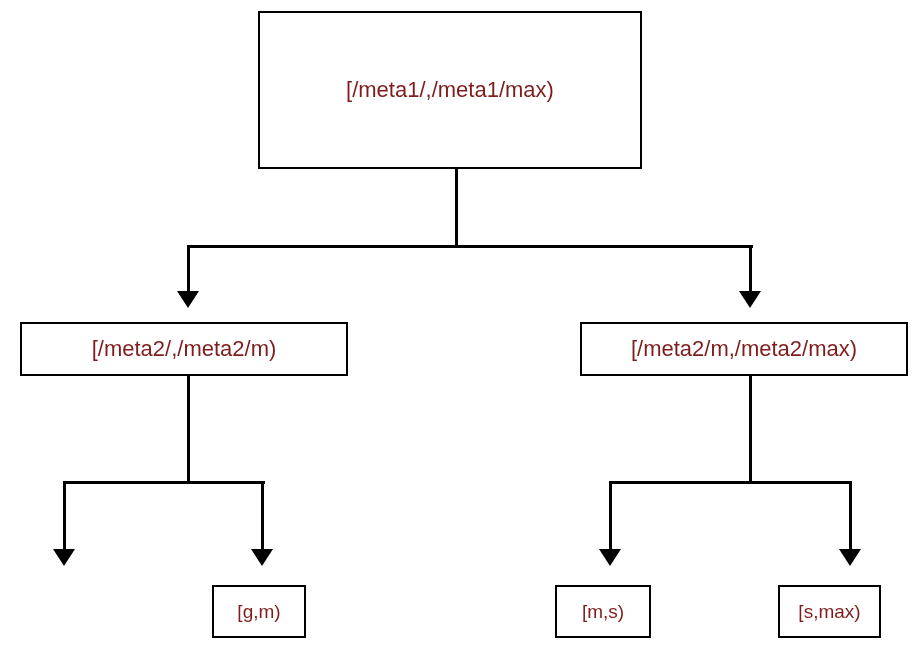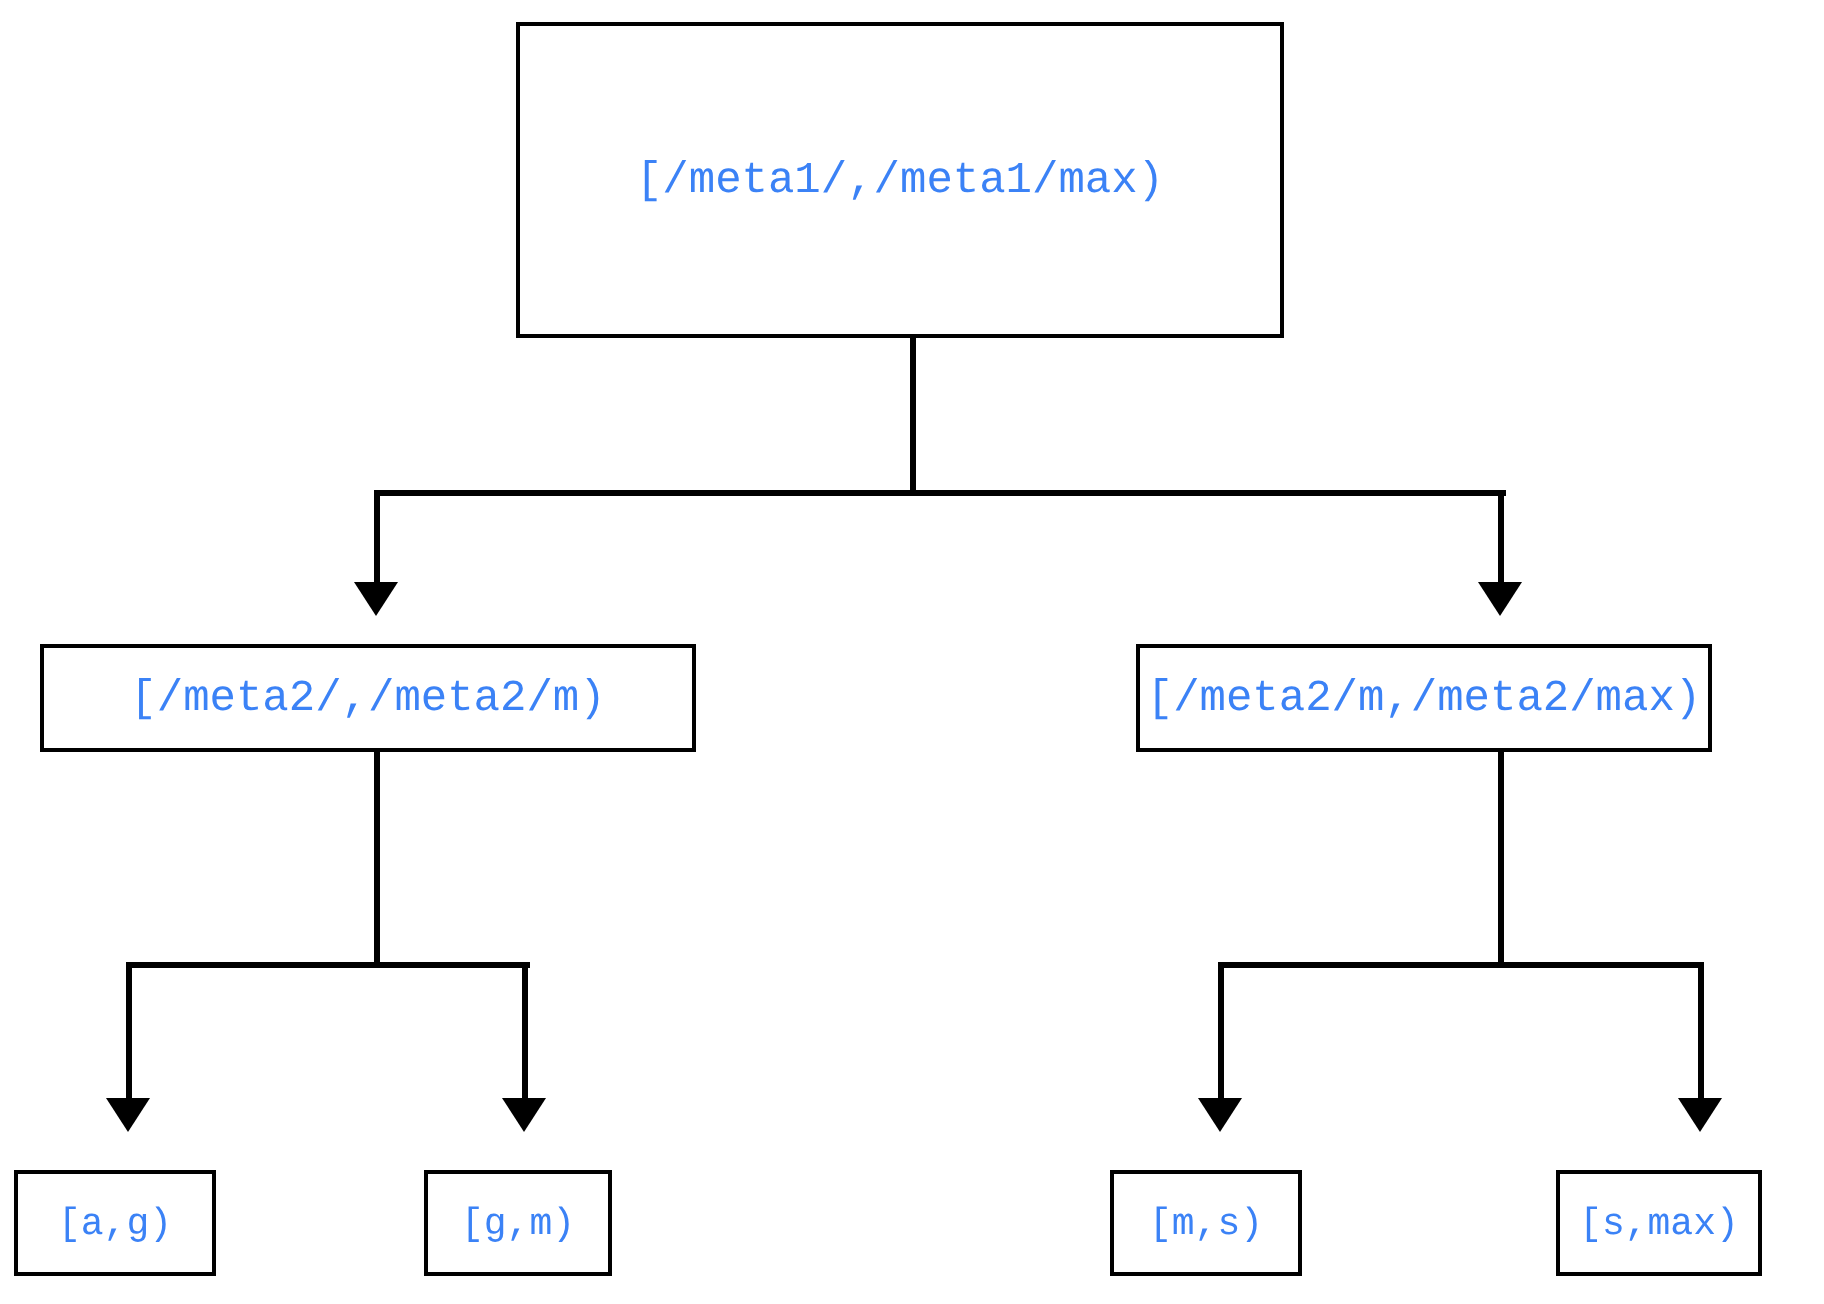--- a/index.html
+++ b/index.html
@@ -22,29 +22,29 @@
     box-sizing: border-box;
     border: 2.5px solid #000000;
     background: #ffffff;
     display: flex;
     align-items: center;
     justify-content: center;
     color: #000000;
     white-space: nowrap;
   }
   .node-label {
-    font-family: Liberation Mono, monospace;
-    color: #3b82f6;
+    font-family: Liberation Sans, sans-serif;
+    color: #7f1d1d;
     letter-spacing: 0px;
   }
   .node.root       { left: 258px; top: 11px;  width: 384px; height: 158px; }
   .node.root .node-label { font-size: 22px; }
 
   .node.mid-left   { left: 20px;  top: 322px; width: 328px; height: 54px; }
-  .node.mid-right  { left: 568px; top: 322px; width: 288px; height: 54px; text-align: right; }
+  .node.mid-right  { left: 580px; top: 322px; width: 328px; height: 54px; text-align: right; }
   .node.mid .node-label { font-size: 22px; }
 
   .node.leaf       { top: 585px; height: 53px; }
   .node.leaf .node-label { font-size: 19px; }
   .node.leaf-ag    { left: 7px;   width: 101px; }
   .node.leaf-gm    { left: 212px; width: 94px; }
   .node.leaf-ms    { left: 555px; width: 96px; }
   .node.leaf-smax  { left: 778px; width: 103px; }
 
   
@@ -123,23 +123,20 @@
   </div>
 
   <div class="node mid mid-left">
     <span class="node-label">[/meta2/,/meta2/m)</span>
   </div>
 
   <div class="node mid mid-right">
     <span class="node-label">[/meta2/m,/meta2/max)</span>
   </div>
 
-  <div class="node leaf leaf-ag">
-    <span class="node-label">[a,g)</span>
-  </div>
 
   <div class="node leaf leaf-gm">
     <span class="node-label">[g,m)</span>
   </div>
 
   <div class="node leaf leaf-smax">
     <span class="node-label">[s,max)</span>
   </div>
 
   <div class="node leaf leaf-ms">

